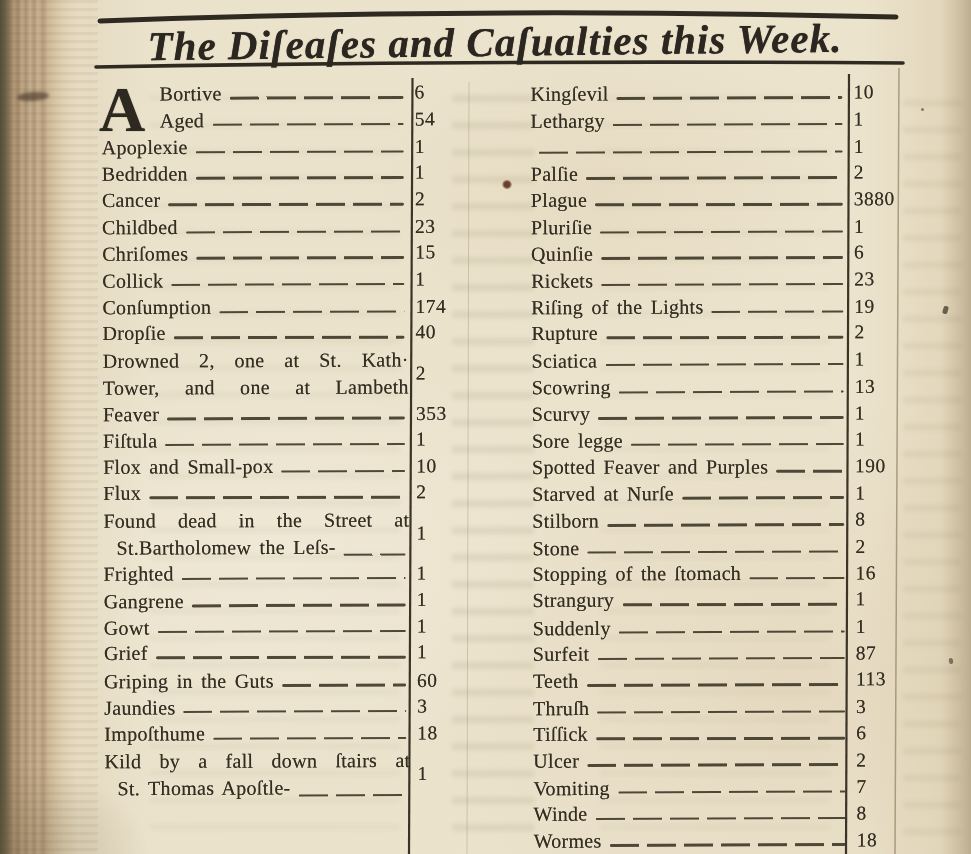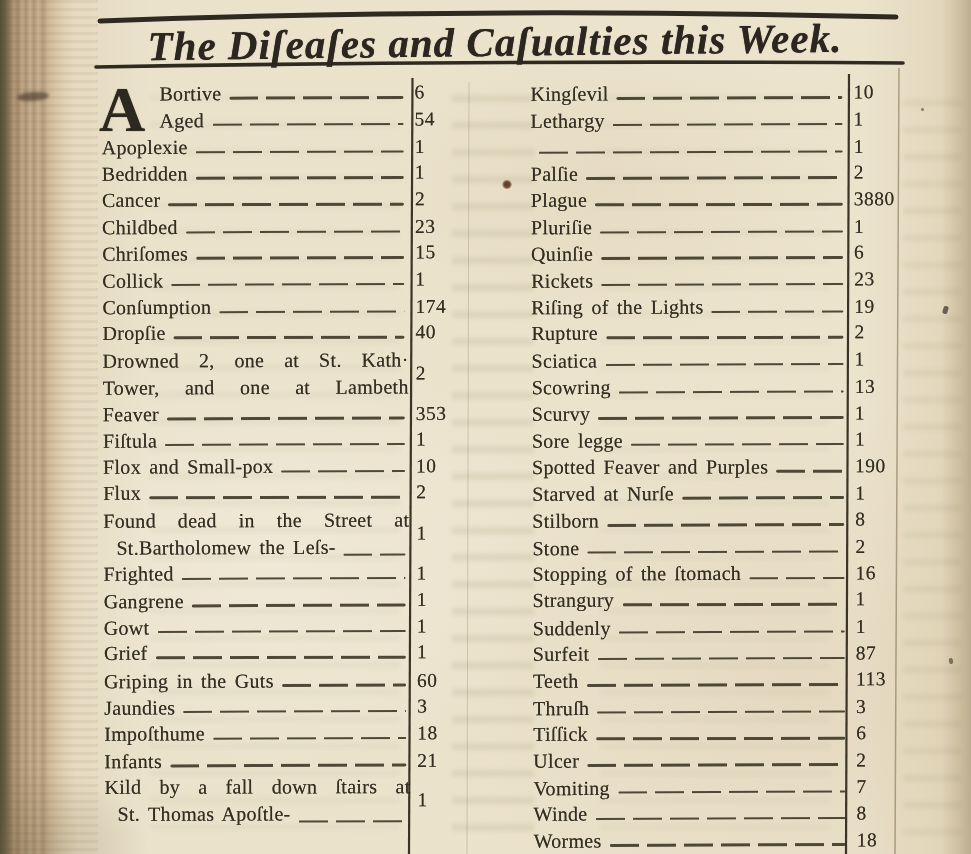--- a/index.html
+++ b/index.html
@@ -232,25 +232,20 @@
       <div class="row">
         <span class="nm">Jaundies</span>
         <span class="leader"></span>
         <span class="val">3</span>
       </div>
       <div class="row">
         <span class="nm">Impoſthume</span>
         <span class="leader"></span>
         <span class="val">18</span>
       </div>
-      <div class="row">
-        <span class="nm">Infants</span>
-        <span class="leader"></span>
-        <span class="val">21</span>
-      </div>
       <div class="row double">
         <div class="nm2">
           <div class="line just">Kild by a fall down ſtairs at</div>
           <div class="line flexline">
             <span class="t">St. Thomas Apoſtle-</span>
             <span class="leader short"></span>
           </div>
         </div>
         <span class="val">1</span>
       </div>

